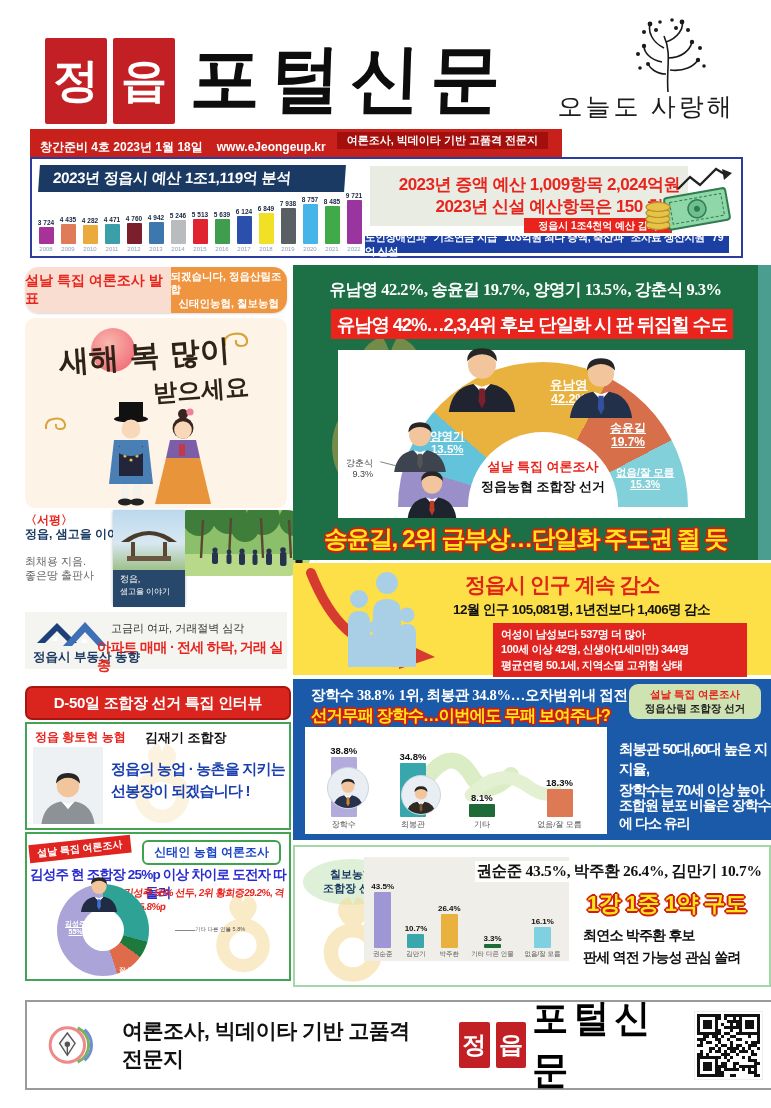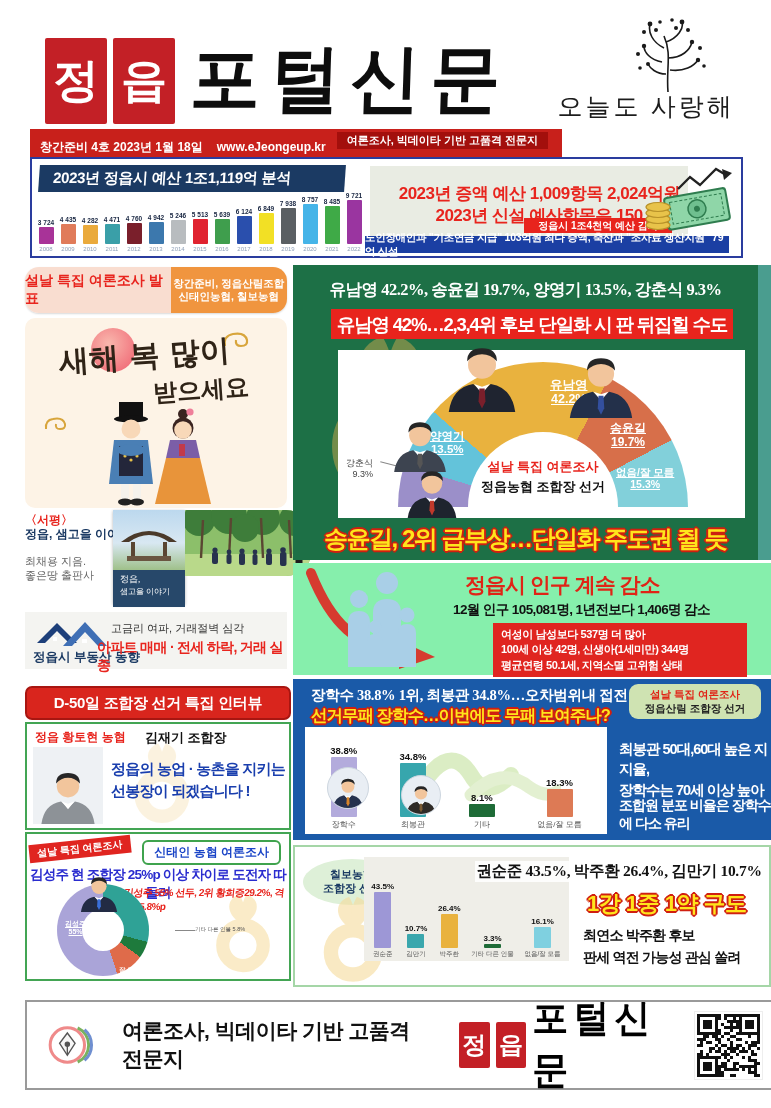--- a/index.html
+++ b/index.html
@@ -17,21 +17,21 @@
 
   
   .infobar{background:#c8201b;color:#fff;display:flex;align-items:center;font-size:12px;font-weight:700;padding:0 10px;}
   .infobar .tagbox{position:absolute;right:14px;top:3px;background:#a30f0c;padding:1px 10px;font-size:11px;}
 
   
   .budget-box{border:2px solid #2a3c9e;background:#fff;}
   .budget-title{background:#1b3a63;color:#fff;font-weight:800;font-size:15px;display:flex;align-items:center;
     padding:0 14px;transform:skewX(-4deg);letter-spacing:-0.3px;}
   .budget-headline{background:#e9ece3;color:#e8241d;font-weight:800;font-size:17px;text-align:right;line-height:1.3;
-    padding:17px 8px;letter-spacing:-0.5px;}
+    padding:8px 8px;letter-spacing:-0.5px;}
   .budget-badge{background:#e8241d;color:#fff;font-weight:800;font-size:10px;display:flex;align-items:center;justify-content:center;}
   .budget-strip{background:#1b3fa3;color:#fff;font-weight:700;font-size:10.5px;display:flex;align-items:center;justify-content:center;letter-spacing:-0.3px;}
 
   
   .bc{display:flex;align-items:flex-end;justify-content:space-around;}
   .bc-col{display:flex;flex-direction:column;align-items:center;justify-content:flex-end;height:100%;}
   .bc-val{font-weight:800;white-space:nowrap;margin-bottom:1px;}
   .bc-bar{border-radius:1px;}
   .bc-cat{margin-top:2px;color:#667;white-space:nowrap;}
   .budget-chart .bc-val{font-size:6.5px;color:#15233f;}
@@ -216,21 +216,21 @@
           <ellipse cx="14" cy="56" rx="12" ry="4.5"></ellipse>
           <ellipse cx="14" cy="50" rx="12" ry="4.5"></ellipse>
           <ellipse cx="14" cy="44" rx="12" ry="4.5"></ellipse>
       </g>
     </svg>
   </div>
 
   <div class="abs seollal-badge" style="left:25px;top:267px;width:262px;height:46px;">
     <div class="left">설날 특집 여론조사 발표</div>
     <div class="right">
-      <span>창간준비, 정읍산림조합</span>
+      <span>되겠습니다, 정읍산림조합</span>
       <span>신태인농협, 칠보농협</span>
     </div>
   </div>
 
   <div class="abs newyear-card" style="left:25px;top:318px;width:262px;height:190px;">
     <div class="abs" style="left:66px;top:10px;width:44px;height:44px;border-radius:50%;background:radial-gradient(circle at 40% 35%,#f9b7ad,#ef5d6d);"></div>
     <svg class="abs" style="left:196px;top:10px;" width="34" height="26" viewBox="0 0 34 26">
       <path d="M4 18 Q2 8 12 6 Q24 4 26 12 Q27 18 20 18 Q14 18 15 12" fill="none" stroke="#d8a53c" stroke-width="2.2"></path>
     </svg>
     <svg class="abs" style="left:18px;top:96px;" width="28" height="22" viewBox="0 0 28 22">
@@ -451,21 +451,21 @@
     <circle cx="50" cy="26" r="16" fill="#f2c59c"></circle>
     <path d="M33 22 Q33 7 50 7 Q67 7 67 22 Q60 14 50 14 Q40 14 33 22 Z" fill="#262626"></path>
     <path d="M12 80 Q16 52 40 48 L50 57 L60 48 Q84 52 88 80 Z" fill="#1e242e"></path>
     <polygon points="41,48 50,59 59,48 50,51" fill="#ffffff"></polygon>
     <polygon points="47,53 53,53 54,68 50,76 46,68" fill="#c0392b"></polygon>
   </svg></div>
     </div>
     <div class="abs yellow-outline" style="left:0;top:258px;width:465px;text-align:center;font-size:24px;letter-spacing:-1.5px;">송윤길, 2위 급부상…단일화 주도권 쥘 듯</div>
   </div>
 
-  <div class="abs" style="left:293px;top:563px;width:478px;height:112px;background:#86efac;">
+  <div class="abs" style="left:293px;top:563px;width:478px;height:112px;background:#fde047;">
     <svg class="abs" style="left:10px;top:4px;" width="160" height="104" viewBox="0 0 160 104">
       <path d="M8 6 C28 56 52 80 104 88" fill="none" stroke="#d63b2f" stroke-width="10" stroke-linecap="round"></path>
       <polygon points="98,74 132,90 96,102" fill="#d63b2f"></polygon>
       <g fill="#a9cfe7">
         <circle cx="84" cy="16" r="11"></circle>
           <path d="M70 100 V46 Q70 32 84 32 Q98 32 98 46 V100 Z"></path>
         <circle cx="56" cy="32" r="9"></circle>
           <path d="M45 100 V56 Q45 44 56 44 Q67 44 67 56 V100 Z"></path>
         <circle cx="104" cy="48" r="7.5"></circle>
           <path d="M95 100 V66 Q95 57 104 57 Q113 57 113 66 V100 Z"></path>

